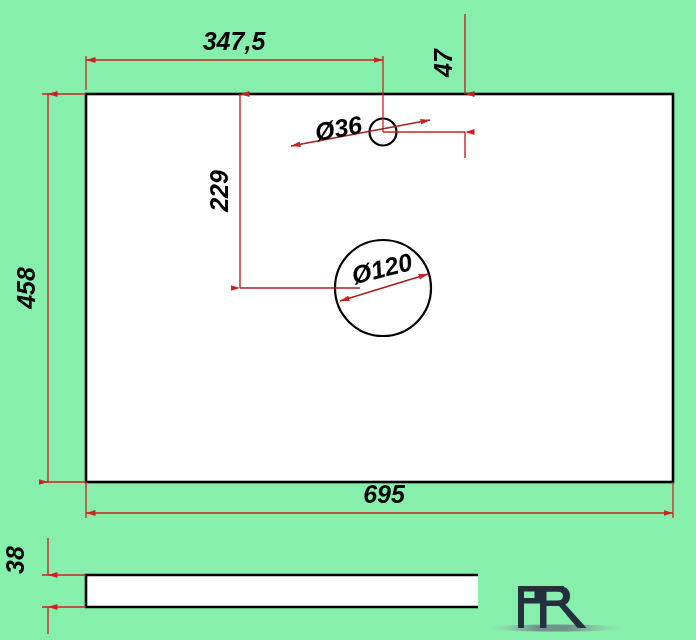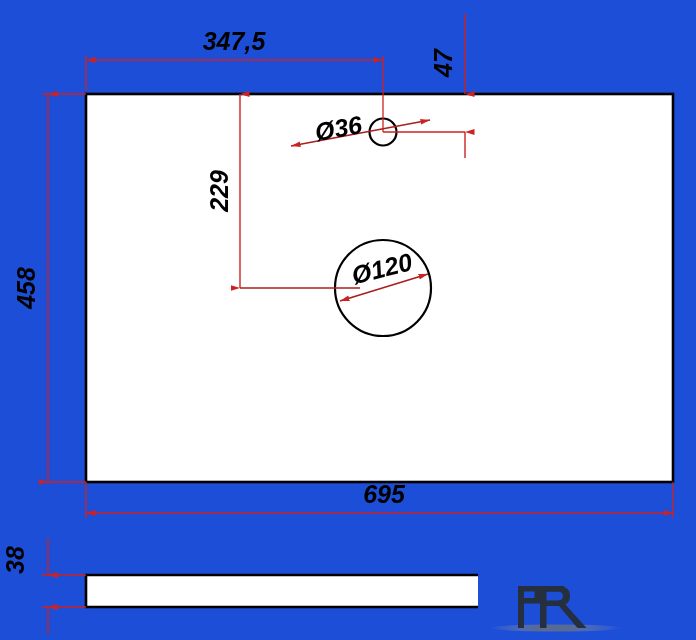--- a/index.html
+++ b/index.html
@@ -10,21 +10,21 @@
   body {
     width: 696px;
     height: 640px;
     font-family: "Liberation Sans", sans-serif;
     overflow: hidden;
   }
   #drawing-root {
     position: relative;
     width: 696px;
     height: 640px;
-    background: #1d4ed8;
+    background: #86efac;
   }
   svg#cad {
     display: block;
     width: 696px;
     height: 640px;
   }
   .dim-text {
     font-family: "Liberation Sans", sans-serif;
     font-style: italic;
     font-weight: 700;

